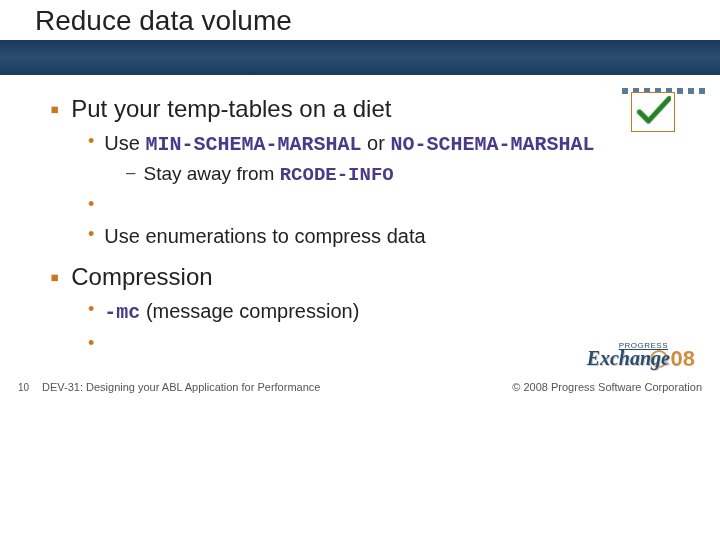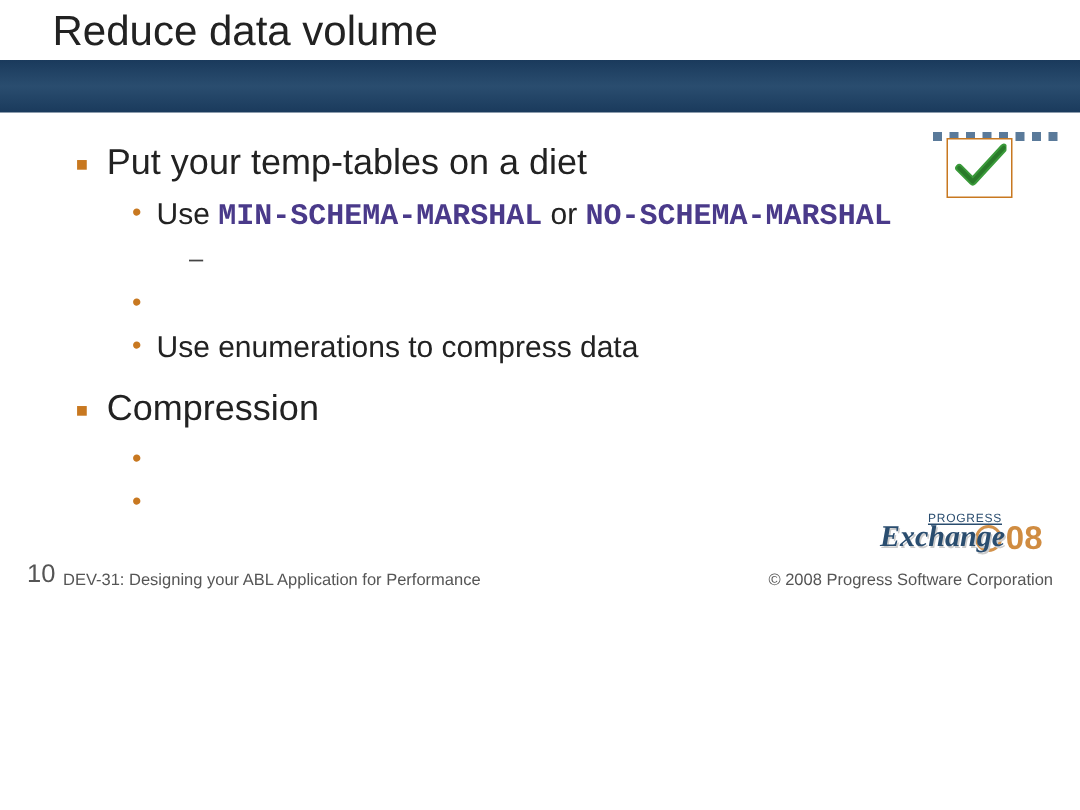--- a/index.html
+++ b/index.html
@@ -131,21 +131,21 @@
     justify-content: center;
   }
   .check-box svg {
     width: 36px;
     height: 36px;
   }
   .page-num {
     position: absolute;
     bottom: 15px;
     left: 18px;
-    font-size: 17px;
+    font-size: 10px;
     color: #555;
   }
   .footer-title {
     position: absolute;
     bottom: 15px;
     left: 42px;
     font-size: 11px;
     color: #555;
   }
   .copyright {
@@ -241,38 +241,44 @@
 
     <div class="sub-bullet">
       <div class="sub-bullet-marker">•</div>
       <div class="sub-bullet-text">
         <span>Use </span><span class="code">MIN-SCHEMA-MARSHAL</span><span> or </span><span class="code">NO-SCHEMA-MARSHAL</span>
       </div>
     </div>
 
     <div class="sub2-bullet">
       <div class="sub2-bullet-marker">–</div>
+      <div class="sub2-bullet-text">
+        <span>Stay away from </span><span class="code">RCODE-INFO</span>
+      </div>
     </div>
 
     <div class="sub-bullet">
       <div class="sub-bullet-marker">•</div>
     </div>
 
     <div class="sub-bullet">
       <div class="sub-bullet-marker">•</div>
       <div class="sub-bullet-text">Use enumerations to compress data</div>
     </div>
 
     <div class="main-bullet section-gap">
       <div class="main-bullet-marker">▪</div>
       <div class="main-bullet-text">Compression</div>
     </div>
 
     <div class="sub-bullet">
       <div class="sub-bullet-marker">•</div>
+      <div class="sub-bullet-text">
+        <span class="code">-mc</span><span> (message compression)</span>
+      </div>
     </div>
 
     <div class="sub-bullet">
       <div class="sub-bullet-marker">•</div>
     </div>
 
   </div>
 
   <div class="logo-area">
     <div class="progress">PROGRESS</div>

